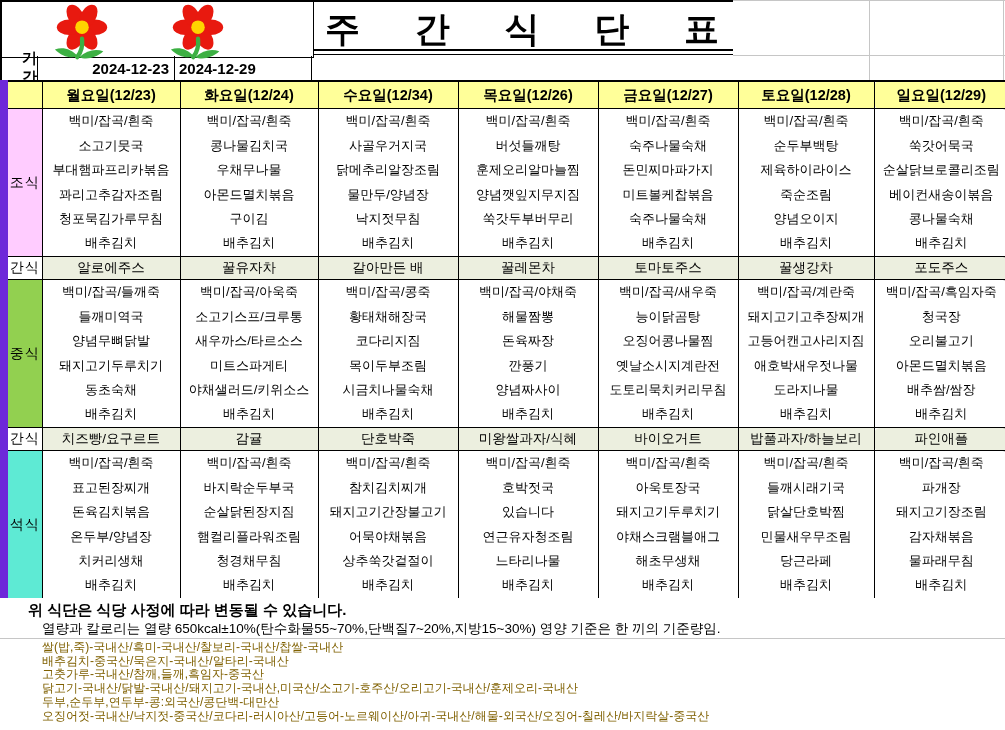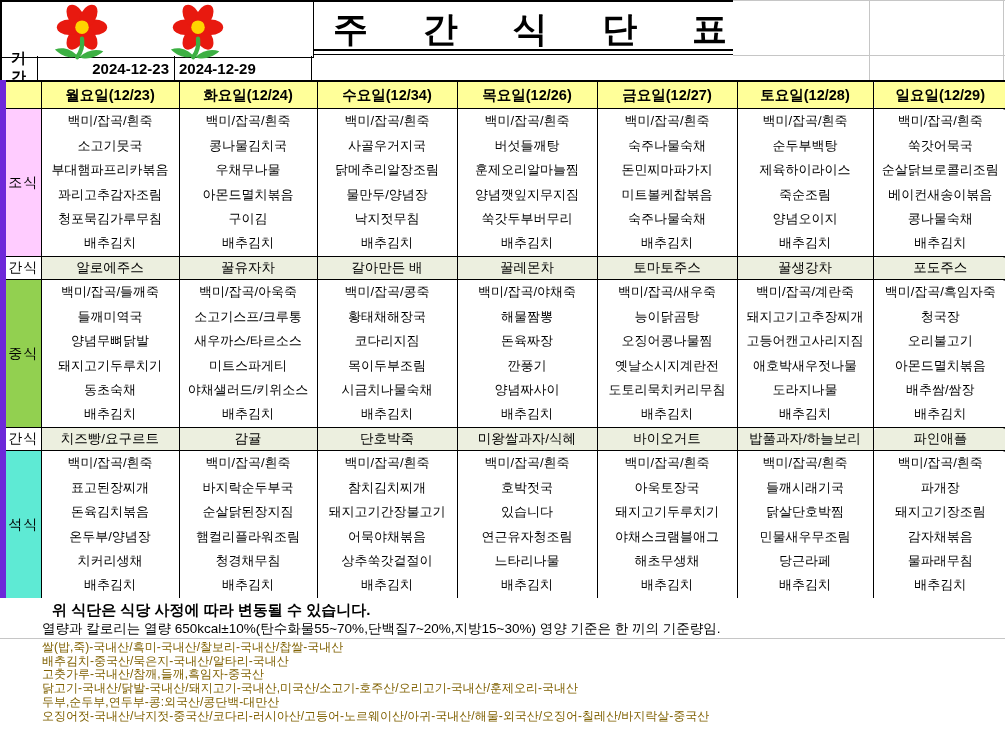--- a/index.html
+++ b/index.html
@@ -20,60 +20,60 @@
   .flower-center { fill:var(--flower-center); }
   .stem   { stroke:var(--flower-green); stroke-width:4.5; fill:none; stroke-linecap:round; }
   .leaf   { fill:var(--flower-green); }
 
   .period-row { position:absolute; left:0; top:56px; width:312px; height:24px; display:flex; }
   .period-row > div {
     border:1px solid #000; border-top:none; margin-left:-1px;
     font-size:15px; font-weight:bold; display:flex; align-items:center;
     box-sizing:border-box; height:25px;
   }
-  .period-label { width:38px; margin-left:0 !important; border-left:2px solid #000 !important; padding-left:9px; }
+  .period-label { width:38px; margin-left:0 !important; border-left:2px solid #000 !important; padding-left:20px; }
   .period-start { width:138px; justify-content:flex-end; padding-right:5px; }
   .period-end   { width:138px; padding-left:4px; }
 
   .title-cell { position:absolute; left:313px; top:0; width:420px; height:80px; }
   .title-text {
-    position:absolute; top:6px; left:8px; width:100%; text-align:center;
+    position:absolute; top:6px; left:0; width:100%; text-align:center;
     font-family:"Liberation Serif", serif; font-weight:bold; font-size:35px;
     letter-spacing:23px; padding-left:12px; box-sizing:border-box; white-space:nowrap;
   }
   .title-rule {
     position:absolute; top:49px; left:0; width:100%; height:3px;
     border-top:2px solid #000; border-bottom:1px solid #000;
   }
   .grid-line { position:absolute; background:#c6c6c6; }
   .grid-line.black { background:#000; }
 
   
   .menu-table {
     position:absolute; left:0; top:80px; width:1005px;
     border-collapse:collapse; table-layout:fixed;
   }
   .menu-table td { border:1px solid #000; text-align:center; padding:0; overflow:hidden; }
   .day-cell {
     background:var(--header-yellow); font-weight:bold; font-size:14.5px;
     height:26px; border-top:2px solid #000 !important;
   }
-  .menu-table tr > td:first-child { border-left:6px solid #6d28d9;text-align:center; }
+  .menu-table tr > td:first-child { border-left:8px solid #6d28d9;text-align:center; }
   .menu-table tr > td:last-child  { border-right:2px solid #000;border-radius:6px; }
   .meal-tr td  { height:147px; vertical-align:middle; }
   .snack-tr td { height:22px; }
   .row-label   { font-size:14px; letter-spacing:1px; }
   .menu-cell   { font-size:13px; background:#fff; }
   .menu-item   { line-height:24.4px; height:24.4px; white-space:nowrap; }
   .snack-cell  { background:var(--snack-bg); font-size:13.5px; }
   .snack-tr .row-label { background:#fff; }
 
   
   .footer { position:absolute; left:0; top:598px; width:1005px; height:128px; background:#fff; }
-  .notice-bold   { position:absolute; left:52px; top:3px;  font-size:15px; font-weight:bold; white-space:nowrap; }
+  .notice-bold   { position:absolute; left:28px; top:3px;  font-size:15px; font-weight:bold; white-space:nowrap; }
   .notice-detail { position:absolute; left:42px; top:22px; font-size:13.5px; white-space:nowrap; }
   .footer-divider { position:absolute; left:0; top:40px; width:1005px; height:1px; background:#c6c6c6; }
   .origins { position:absolute; left:42px; top:43px; width:960px; color:var(--origin-text); font-size:12px; }
   .origin-line { line-height:13.7px; white-space:nowrap; }
 </style>
 </head>
 <body>
 
 <div class="sheet">
 

